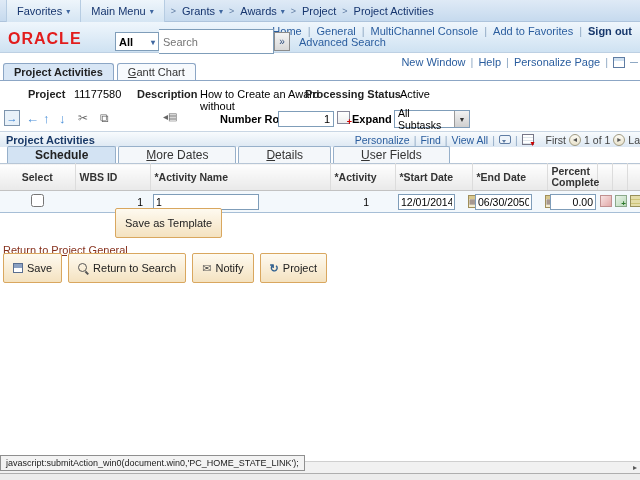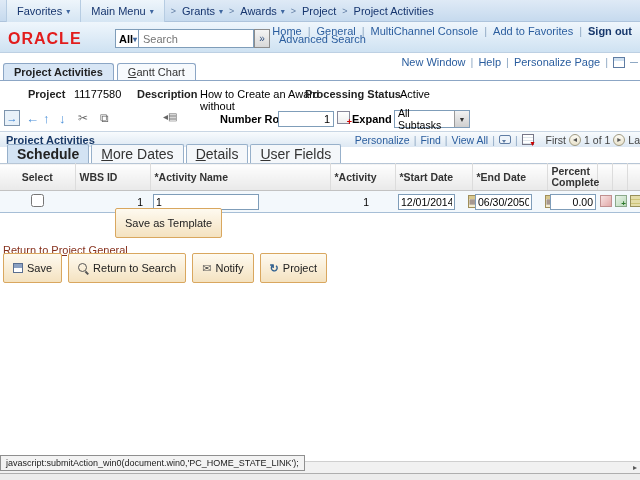--- a/index.html
+++ b/index.html
@@ -20,23 +20,23 @@
 
   
   .band { position:absolute; top:22px; left:0; width:640px; height:31px;
     background:linear-gradient(#eff6fc,#cfe2f2); border-bottom:1px solid #bdd0e3; }
   .portal-links { position:absolute; top:3px; right:8px; display:flex; align-items:center; gap:6px; color:#2a5d9e; }
   .portal-links .lnk { cursor:pointer; }
   .pipe { color:#8fa9c4; }
   .signout { font-weight:bold; color:#17386c; cursor:pointer; }
   .logo { position:absolute; left:8px; top:8px; color:#e21c1c; font-size:16px; font-weight:bold; letter-spacing:1px; }
   .searchbar { position:absolute; left:115px; top:7px; display:flex; align-items:center; }
-  .scope { display:flex; align-items:center; justify-content:space-between; width:24px; height:19px;
+  .scope { display:flex; align-items:center; justify-content:space-between; width:44px; height:19px;
     border:1px solid #7f9db9; background:#fff; padding:0 3px; font-weight:bold; cursor:pointer; }
-  .search-input { width:115px; height:19px; border:1px solid #7f9db9; border-left:none; padding:0 4px; font-size:11px; font-family:"Liberation Sans",sans-serif; }
+  .search-input { width:115px; height:25px; border:1px solid #7f9db9; border-left:none; padding:0 4px; font-size:11px; font-family:"Liberation Sans",sans-serif; }
   .go-btn { width:16px; height:19px; border:1px solid #8c8c8c; background:linear-gradient(#f4f4f4,#d8d8d8);
     font-size:10px; color:#2f4f7f; display:flex; align-items:center; justify-content:center; cursor:pointer; }
   .adv { margin-left:9px; color:#2a5d9e; cursor:pointer; }
 
   
   .pagelinks { position:absolute; top:56px; right:2px; display:flex; align-items:center; gap:5px; color:#2a5d9e; }
   .layout-icon { width:12px; height:11px; border:1px solid #5f7ca3; background:
     linear-gradient(#cfe0f0 0 3px, #fff 3px), #fff; display:inline-block; }
   .stub-dash { width:8px; height:1px; background:#8fa9c4; display:inline-block; }
 
@@ -85,22 +85,22 @@
   .excel-icon { width:12px; height:11px; border:1px solid #778; cursor:pointer;
     background: linear-gradient(#fff 0 2px, #dde4ea 2px 3px, #fff 3px 5px, #dde4ea 5px 6px, #fff 6px 8px, #dde4ea 8px 9px, #fff 9px); position:relative; }
   .excel-icon:after { content:"▾"; position:absolute; right:-2px; bottom:-4px; color:#c00; font-size:8px; }
   .pager { display:flex; align-items:flex-end; gap:3px; margin-left:8px; color:#444; }
   .circ { width:12px; height:12px; border:1px solid #a09a82; border-radius:50%;
     background:linear-gradient(#fdfbf4,#e8e2cc); color:#555; font-size:8px;
     display:flex; align-items:center; justify-content:center; cursor:pointer; }
 
   
   .subtabs { height:16px; display:flex; align-items:flex-end; padding-left:7px; }
-  .subtab { padding:1px 9px; border:1px solid #97b0ca; border-bottom:none; margin-right:2px;
-    border-radius:2px 2px 0 0; font-size:14px; cursor:pointer; }
+  .subtab { padding:1px 27px; border:1px solid #97b0ca; border-bottom:none; margin-right:2px;
+    border-radius:2px 2px 0 0; font-size:12px; cursor:pointer; }
   .subtab.active { background:#d3e3f3; font-weight:bold; color:#222; }
   .subtab.inactive { background:#f4f7fa; color:#333; }
 
   
   table.grid { width:640px; border-collapse:collapse; table-layout:fixed; font-size:10.5px; }
   table.grid th { background:linear-gradient(#fefefe,#e9e9e9); font-weight:bold; color:#333;
     text-align:left; padding:2px 4px; border-top:1px solid #b7c6d6; border-bottom:1px solid #c2c2c2;
     border-right:1px solid #dcdcdc; height:26px; vertical-align:middle; line-height:11px; }
   table.grid td { padding:2px 3px; height:22px; vertical-align:middle; background:#f3f8fc;
     border-bottom:1px solid #a6bed6; }

